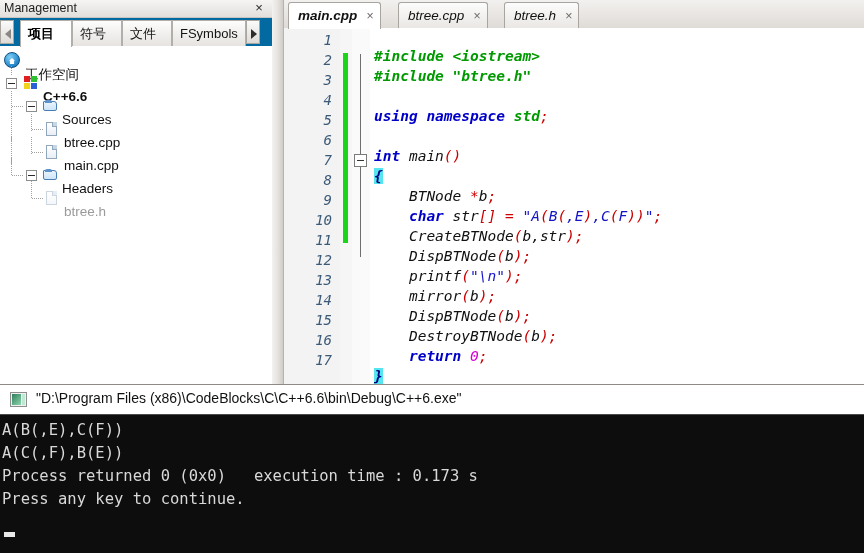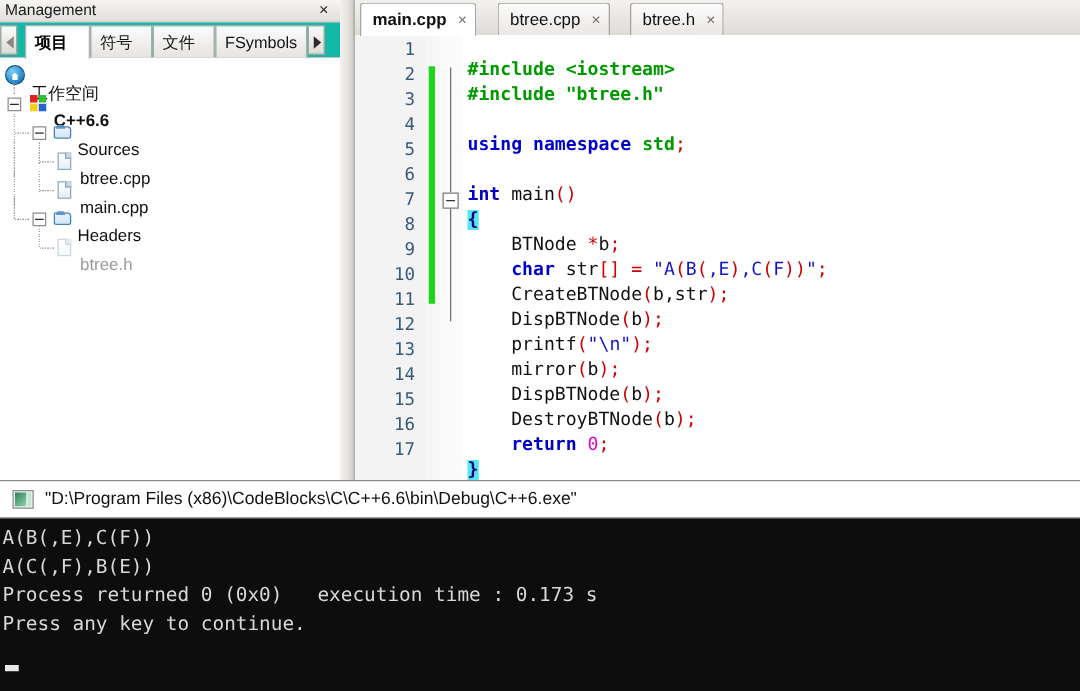--- a/index.html
+++ b/index.html
@@ -19,21 +19,21 @@
   #mgmt{position:absolute;left:0;top:0;width:272px;height:384px;background:#f1efed;}
   #mgmt-titlebar{position:relative;height:17px;
     background:linear-gradient(to bottom,#f6f5f4 0%,#eceae8 50%,#e2dfdc 100%);
     border-bottom:1px solid #c8c4c0;}
   #mgmt-title{position:absolute;left:4px;top:0px;font-size:12.5px;color:#1b1b1b;
     font-family:"Liberation Sans",sans-serif;line-height:16px;}
   #mgmt-close{position:absolute;right:6px;top:-1px;width:14px;height:17px;
     font-size:13px;color:#2a2a2a;text-align:center;line-height:17px;cursor:pointer;
     font-family:"Liberation Sans",sans-serif;}
 
-  #mgmt-tabs{position:relative;height:28px;background:#14b8a6;
+  #mgmt-tabs{position:relative;height:28px;background:#0369a1;
     border-bottom:6px solid #ef4444;}
   .tab-arrow{position:absolute;top:2px;width:14px;height:24px;
     background:linear-gradient(to bottom,#fbfbfb,#dedbd7);
     border:1px solid #a9a5a1;box-sizing:border-box;cursor:pointer;}
   #arrow-left{left:0px;}
   #arrow-right{left:246px;}
   .tri{position:absolute;left:4px;top:8px;width:0;height:0;}
   .tri-l{border-top:5px solid transparent;border-bottom:5px solid transparent;border-right:6px solid #8b8884;}
   .tri-r{border-top:5px solid transparent;border-bottom:5px solid transparent;border-left:6px solid #2c2c2c;}
   .mtab{position:absolute;top:2px;height:26px;line-height:25px;
@@ -75,22 +75,22 @@
     border:1px solid #8fa6bd;box-sizing:border-box;}
   .ico-file:after{content:"";position:absolute;right:-1px;top:-1px;width:4px;height:4px;
     background:#c7d6e5;border-left:1px solid #8fa6bd;border-bottom:1px solid #8fa6bd;}
   .ico-file.dim{opacity:.45;}
 
   
   #splitter{position:absolute;left:272px;top:0;width:11px;height:384px;
     background:linear-gradient(to right,#f4f2f0,#e4e1de 55%,#cfcbc7 100%);cursor:col-resize;}
 
   
-  #editor{position:absolute;left:283px;top:0;right:0;height:384px;background:#15803d;
-    border-left:1px solid #b6b2ae;box-sizing:border-box;}
+  #editor{position:absolute;left:283px;top:0;right:0;height:384px;background:#3b82f6;
+    border-left:1px solid #b6b2ae;box-sizing:border-box;font-style:italic;}
   #etabs{position:relative;height:28px;
     background:linear-gradient(to bottom,#f3f1ef,#dedbd7);
     border-bottom:1px solid #a8a4a0;}
   .etab{position:absolute;top:2px;height:27px;box-sizing:border-box;
     background:linear-gradient(to bottom,#fcfcfc,#e9e6e3);
     border:1px solid #a8a4a0;border-bottom:none;border-radius:3px 3px 0 0;
     padding:0 6px 0 9px;line-height:26px;font-size:13.5px;color:#111;white-space:nowrap;cursor:pointer;}
   .etab.active{background:#ffffff;font-weight:bold;z-index:4;}
   .etab .x{display:inline-block;margin-left:9px;color:#6f6b67;font-size:12.5px;font-weight:normal;cursor:pointer;}
 

